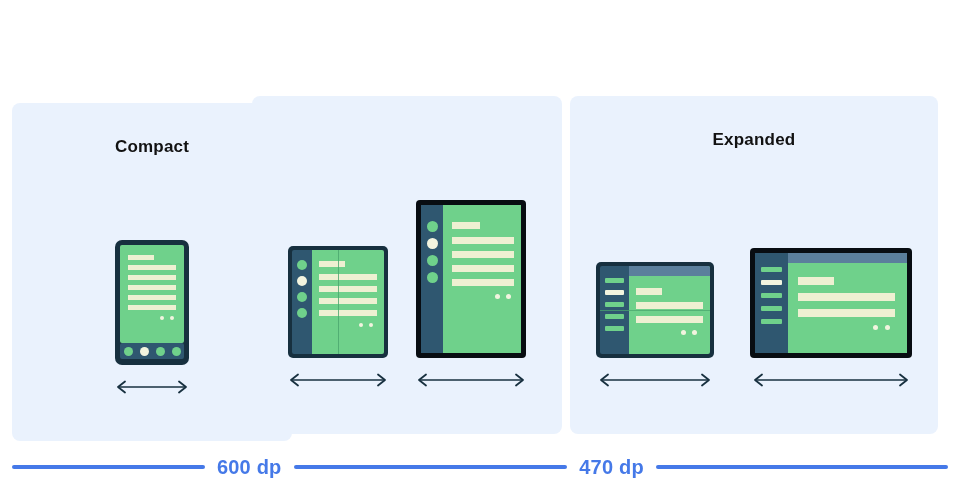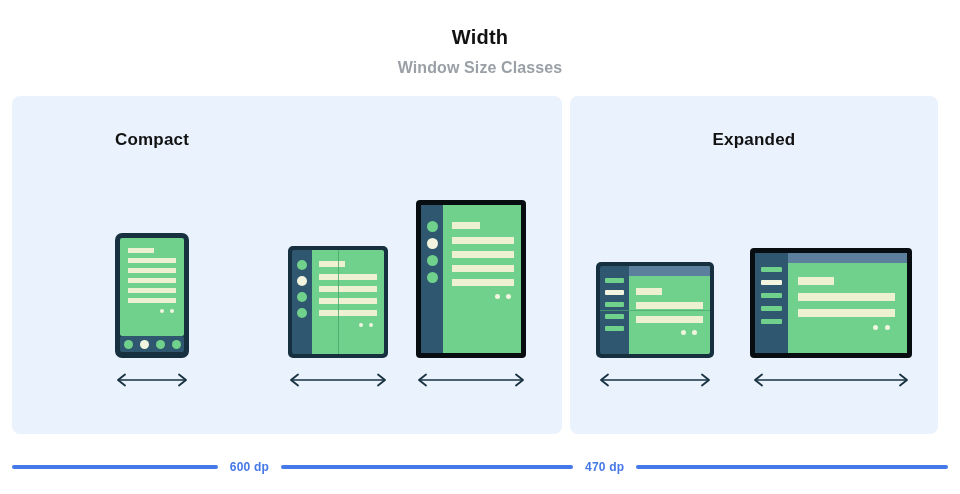--- a/index.html
+++ b/index.html
@@ -21,21 +21,21 @@
     font-size:16px;font-weight:bold;color:#9aa0a6;
     letter-spacing:.1px;margin-top:10px;
   }
 
   
   .panels{position:absolute;left:12px;top:96px;width:936px;height:338px;}
   .panel{
     position:absolute;top:0;height:338px;
     background:#eaf2fd;border-radius:8px;
   }
-  .panel.compact{left:0;width:280px;}
+  .panel.compact{left:0;width:280px;margin-top:7px;}
   .panel.medium{left:240px;width:310px;}
   .panel.expanded{left:558px;width:368px;}
   .panel-title{
     position:absolute;left:0;right:0;top:34px;text-align:center;
     font-size:17px;font-weight:bold;color:#121212;letter-spacing:.2px;
   }
 
   .devices{
     position:absolute;left:0;right:0;bottom:46px;
     display:flex;align-items:flex-end;justify-content:center;
@@ -117,36 +117,32 @@
   
   .arrow svg{display:block;}
 
   
   .scale{
     position:absolute;left:12px;top:455px;width:936px;height:24px;
     display:flex;align-items:center;
   }
   .rule{height:4px;background:#4579e8;border-radius:2px;}
   .dp-label{
-    font-size:12px;font-weight:bold;color:#4579e8;
+    font-size:20px;font-weight:bold;color:#4579e8;
     padding:0 12px;white-space:nowrap;letter-spacing:.2px;
   }
   .seg1{width:210px;}
   .seg2{width:298px;}
   .seg3{width:318px;}
 </style>
 </head>
 <body>
 
 <div class="stage">
 
-  <div class="header">
-    <div class="title">Width</div>
-    <div class="subtitle">Window Size Classes</div>
-  </div>
 
   <div class="panels">
 
     <div class="panel compact">
       <div class="panel-title">Compact</div>
       <div class="devices">
 
         <div class="devgroup">
           <div class="phone">
             <div class="screen">

